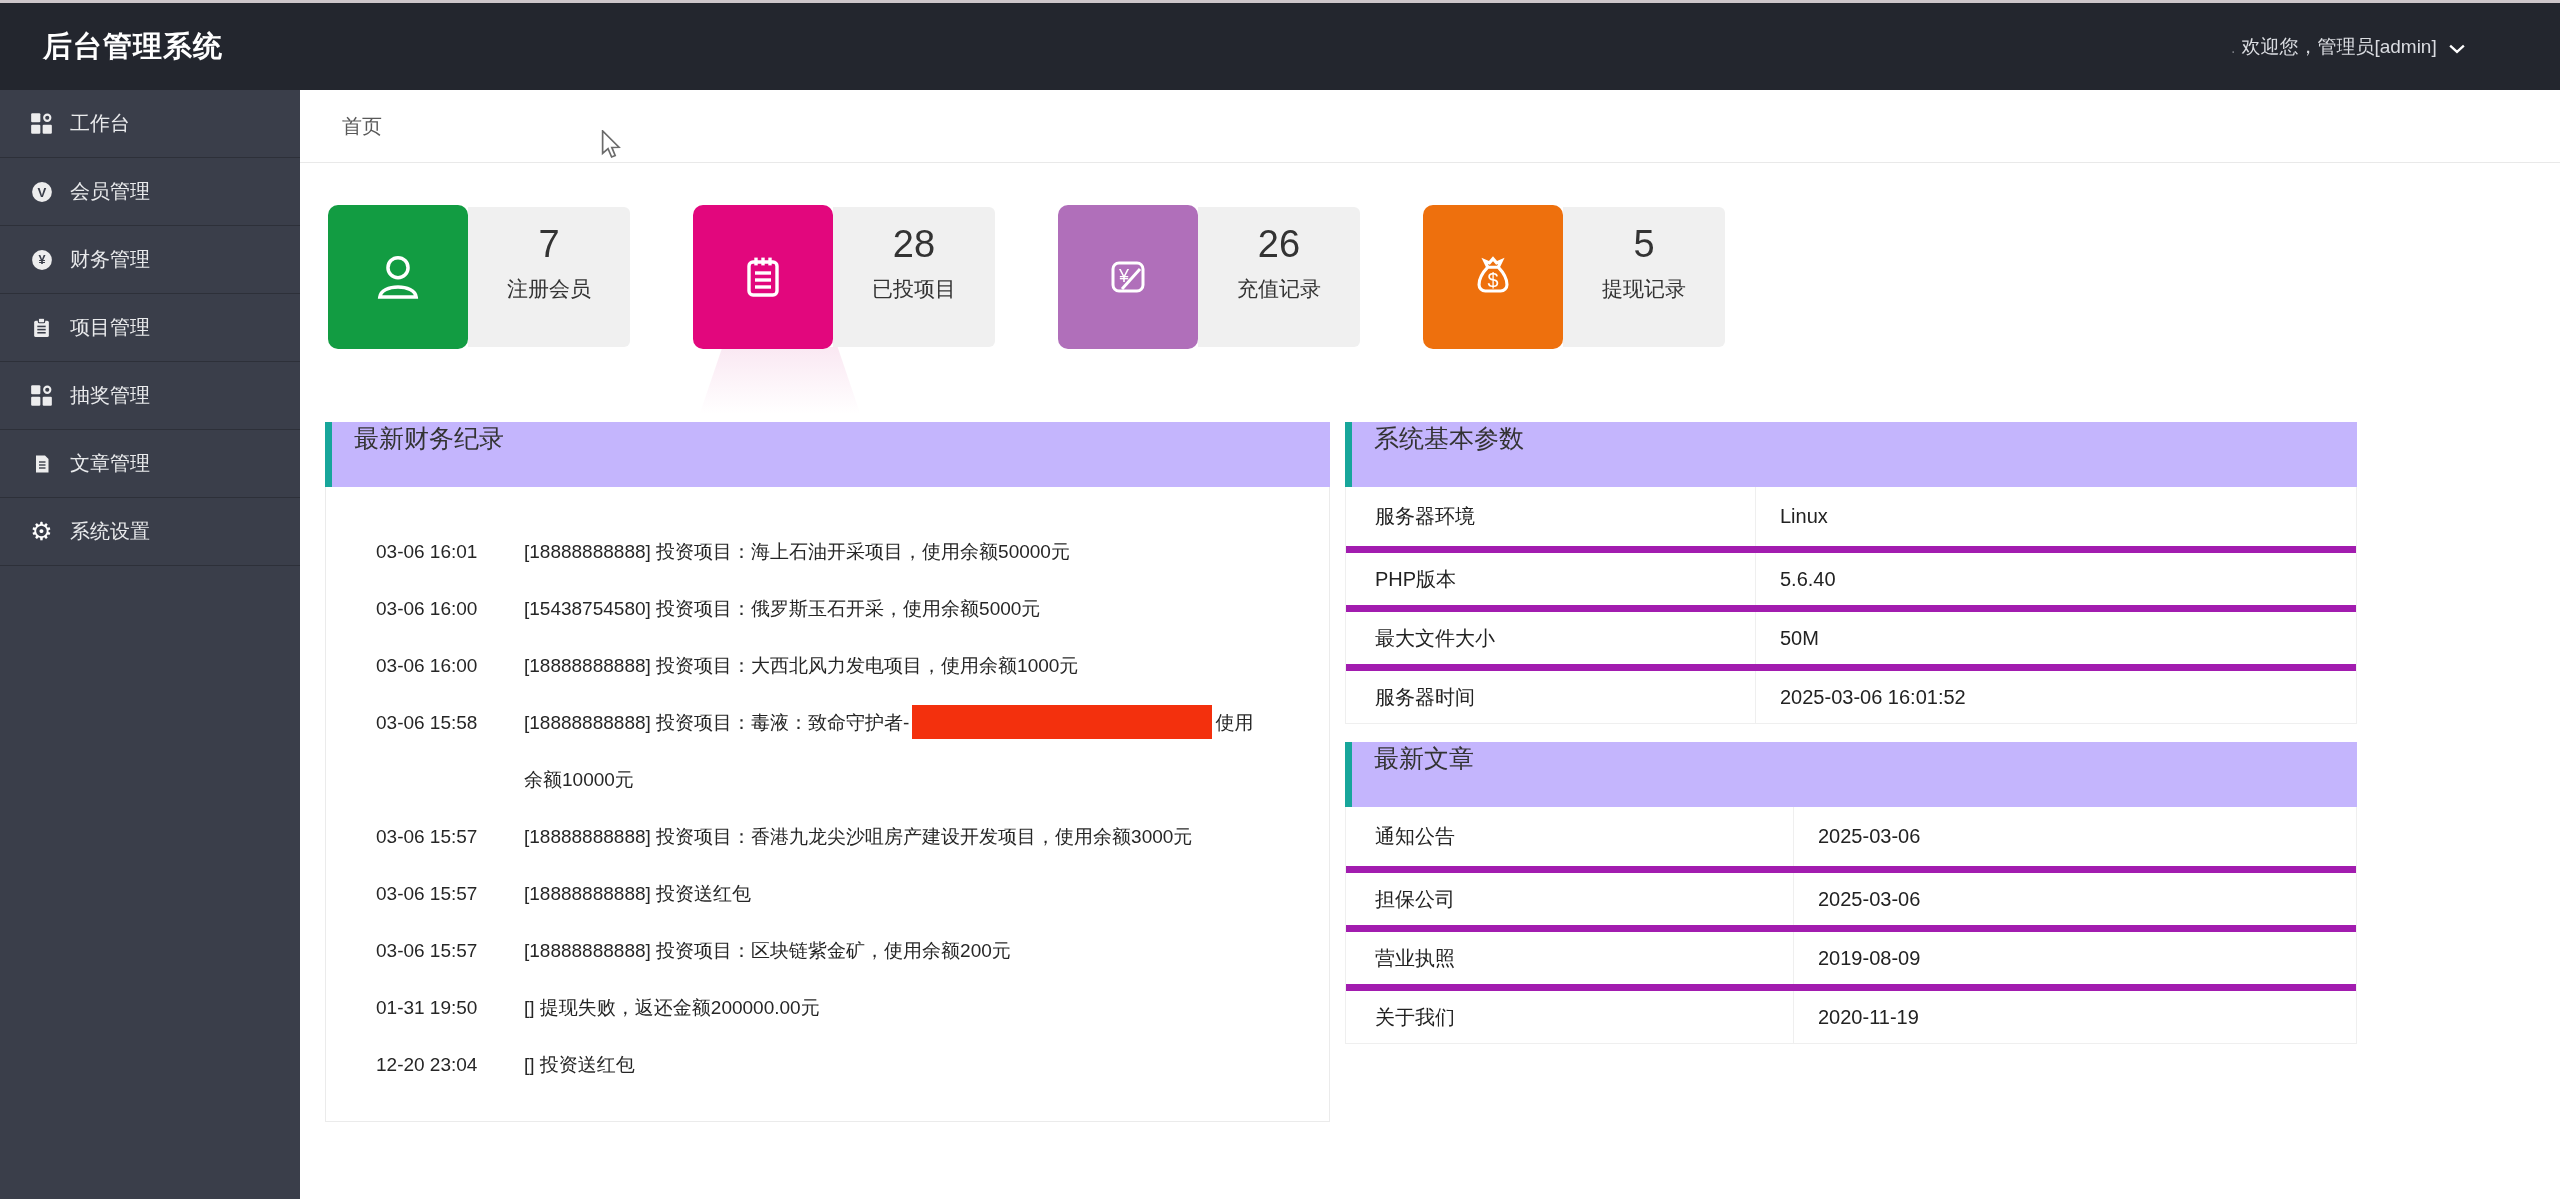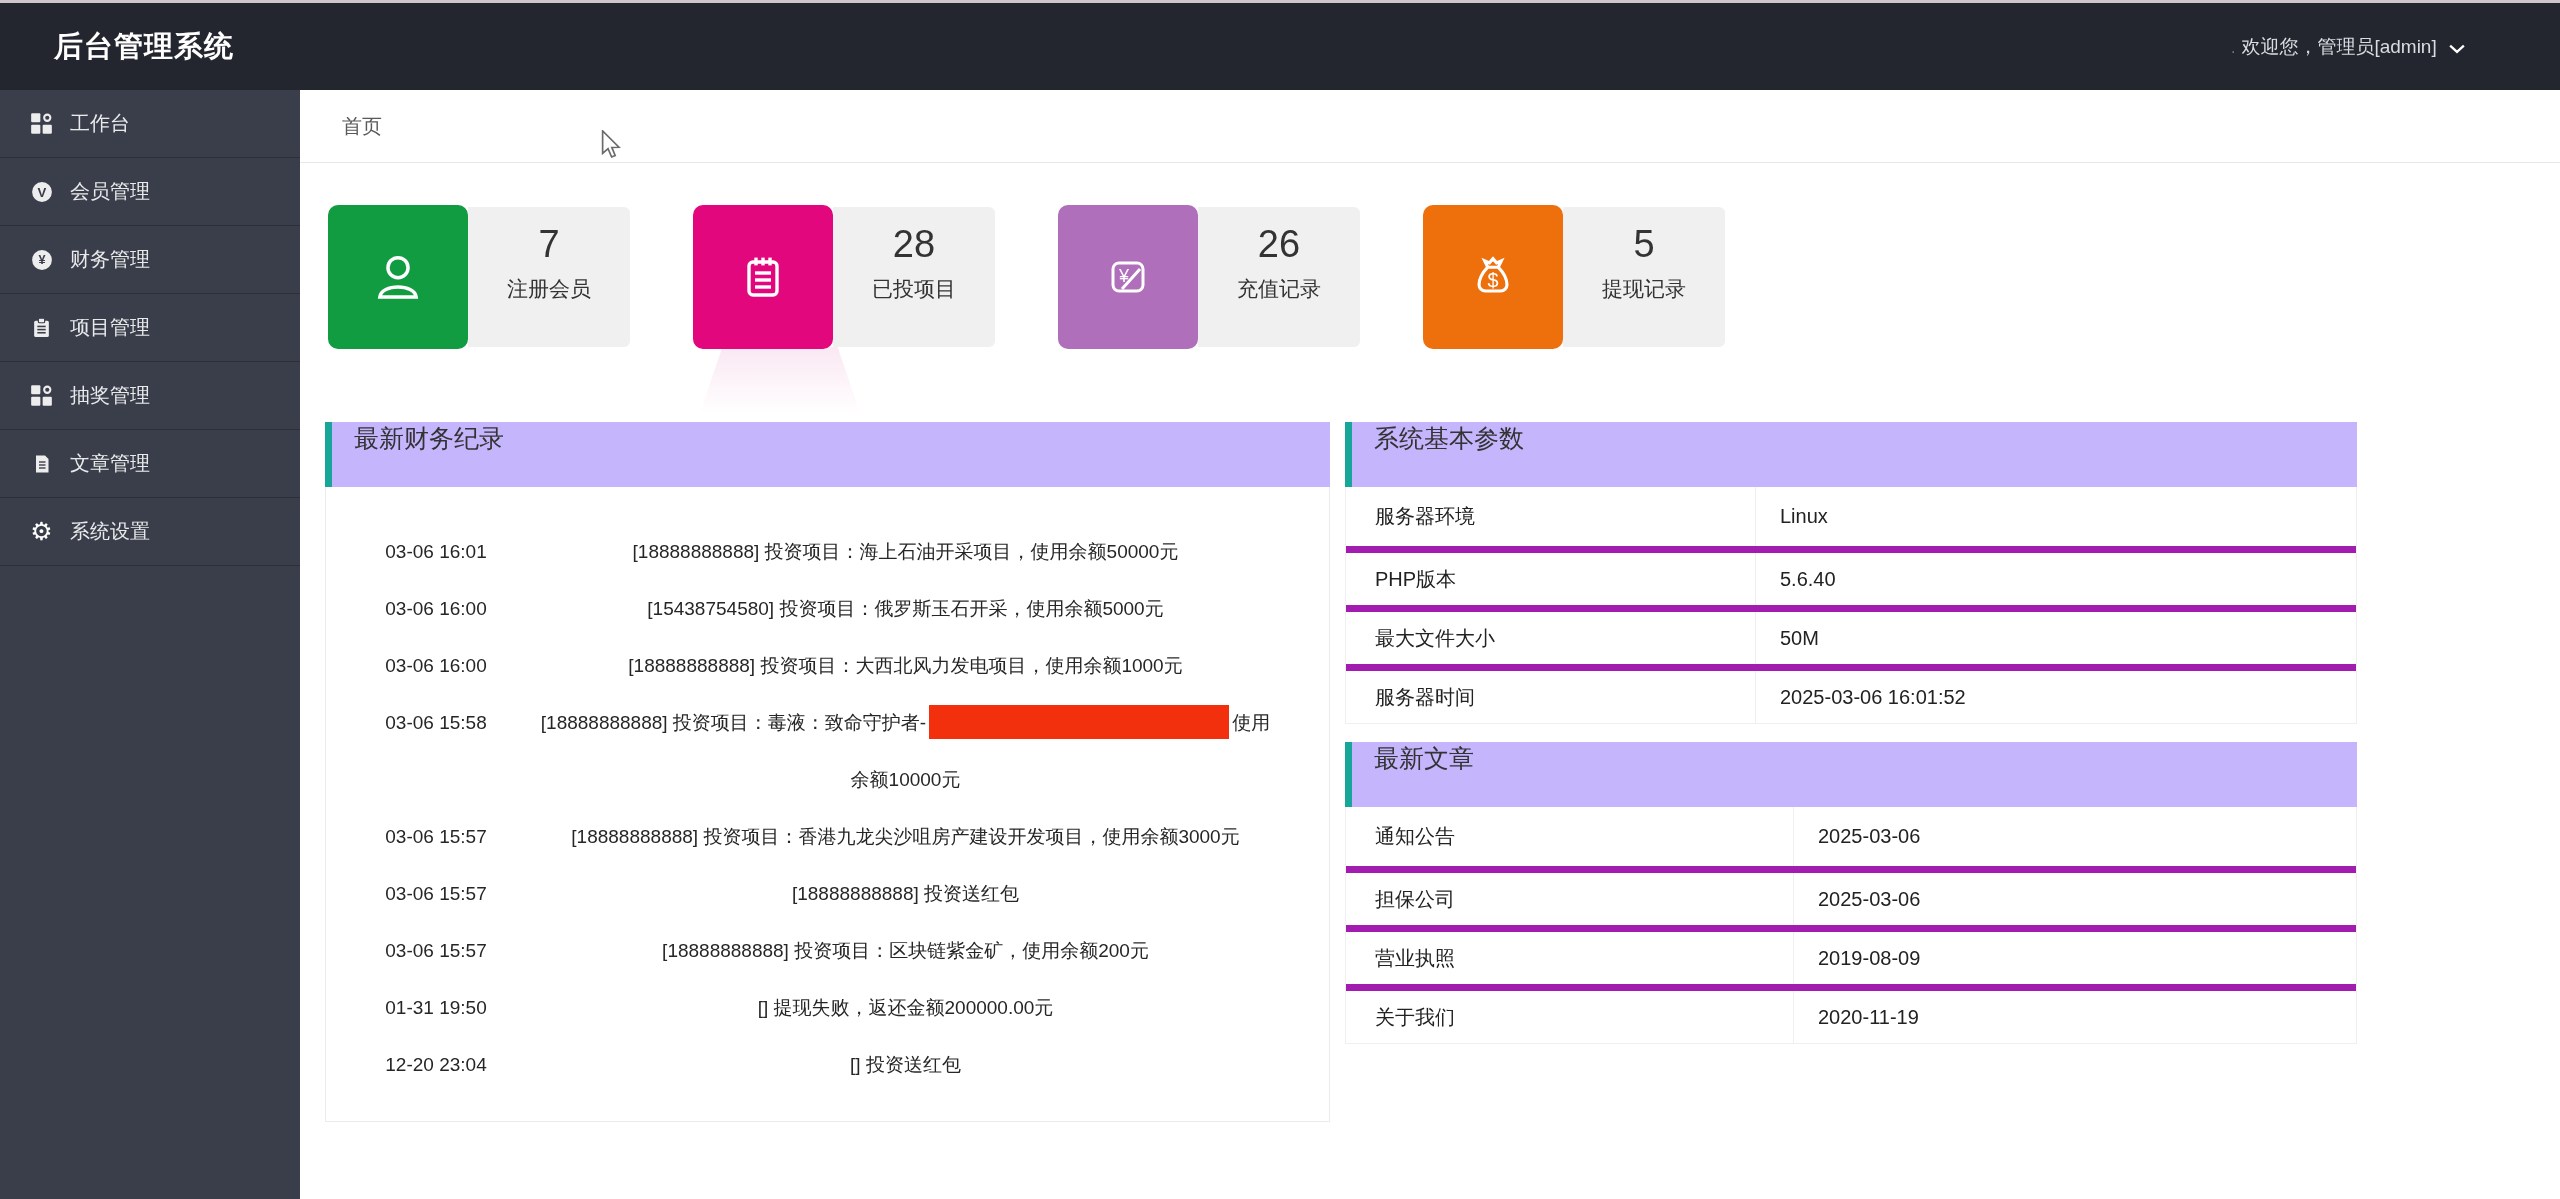--- a/index.html
+++ b/index.html
@@ -6,21 +6,21 @@
   html,body { width:2560px; height:1199px; }
   body {
     position:relative; overflow:hidden; background:#fff;
     font-family:"Liberation Sans","DejaVu Sans",sans-serif;
     -webkit-font-smoothing:antialiased;
   }
   
   .edge-strip { position:absolute; left:0; top:0; width:2560px; height:3px; background:#cdc6ca; }
   
   .topbar { position:absolute; left:0; top:3px; width:2560px; height:87px; background:#23262E; }
-  .app-title { position:absolute; left:54px; top:0; height:102px; line-height:87px;
+  .app-title { position:absolute; left:43px; top:0; height:102px; line-height:87px;
     color:#fff; font-size:29px; font-weight:bold; letter-spacing:1px; }
   .user-menu { position:absolute; right:95px; top:0; height:87px; line-height:87px;
     color:#DADCE1; font-size:19px; cursor:pointer; white-space:nowrap; }
   .user-menu .dot { opacity:.45; margin-right:6px; font-size:16px; }
   .user-menu .chev { display:inline-block; vertical-align:middle; margin-left:7px; color:#fff; }
   
   .sidebar { position:absolute; left:0; top:90px; width:360px; height:1109px; background:#3A3E4A; }
   .side-item { height:68px; display:flex; align-items:center; padding:0 26px 0 28px;
     border-bottom:1px solid rgba(0,0,0,.22); color:#E9EAEC; font-size:20px; cursor:pointer; }
   .side-icon { width:27px; height:27px; display:inline-flex; align-items:center; justify-content:center;
@@ -43,21 +43,21 @@
   .stat-body { flex:1; background:#F0F0F0; border-radius:0 6px 6px 0; text-align:center; padding-top:15px; }
   .stat-value { font-size:38px; color:#333; line-height:44px; }
   .stat-label { font-size:21px; color:#333; margin-top:9px; }
   .card-glow { position:absolute; left:400px; top:184px; width:160px; height:66px;
     background:linear-gradient(180deg, rgba(246,213,232,.55), rgba(255,252,254,.1));
     clip-path:polygon(14% 0, 86% 0, 100% 100%, 0 100%); }
   
   .panel-header { height:65px; background:#c4b5fd; border-left:7px solid #18A69B;
     display:flex; padding-left:22px; font-size:25px; color:#333; }
   .finance-panel { position:absolute; left:25px; top:259px; width:1005px; }
-  .finance-body { border:1px solid #EBEBEB; border-top:none; padding:36px 0 28px 0;text-align:center; }
+  .finance-body { border:1px solid #EBEBEB; border-top:none; padding:36px 0 28px 14px; }
   .record { display:flex; align-items:flex-start; font-size:19px; color:#262626; }
   .record-time { margin-left:36px; width:148px; flex-shrink:0; line-height:57px; }
   .record-text { flex:1; padding-right:28px; line-height:57px; }
   .redaction { display:inline-block; width:300px; height:34px; background:#F3300D;
     vertical-align:middle; margin:0 3px 4px 3px; }
   
   .side-panel { position:absolute; width:1012px; }
   .system-panel { left:1045px; top:259px; }
   .articles-panel { left:1045px; top:579px; }
   .info-table { border:1px solid #EFEFEF; border-top:none; }

